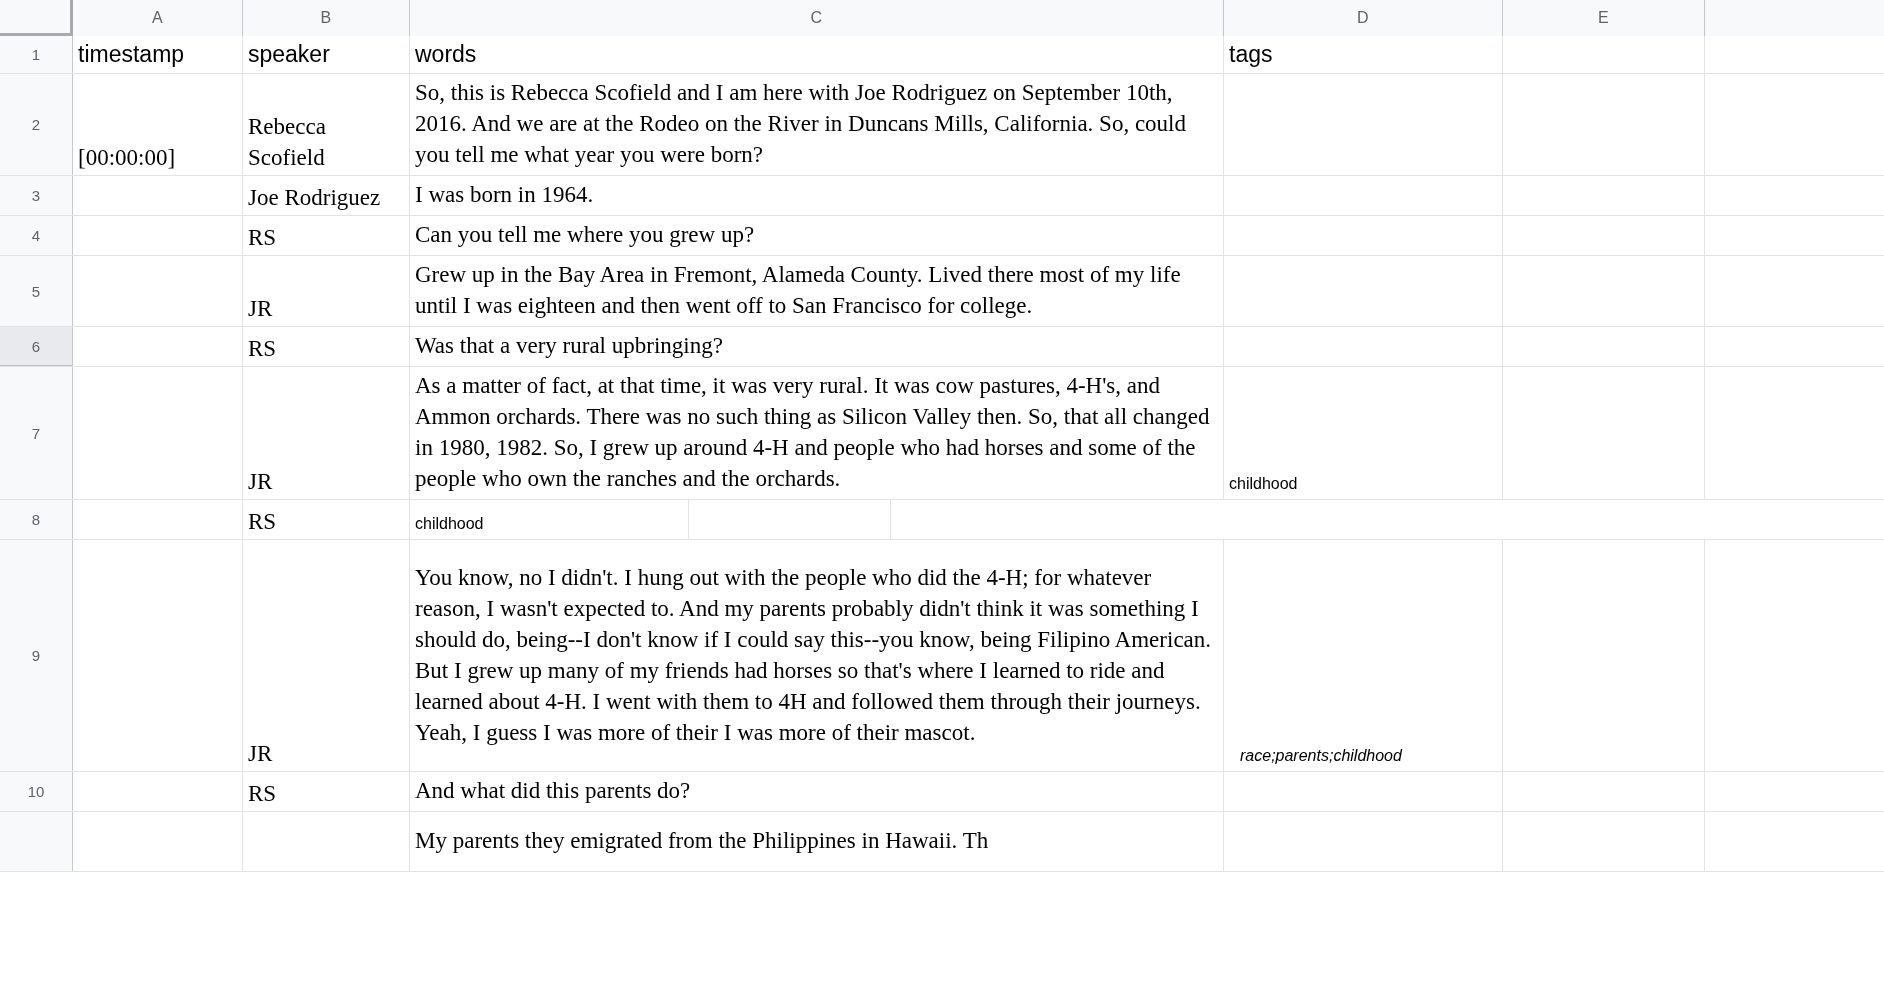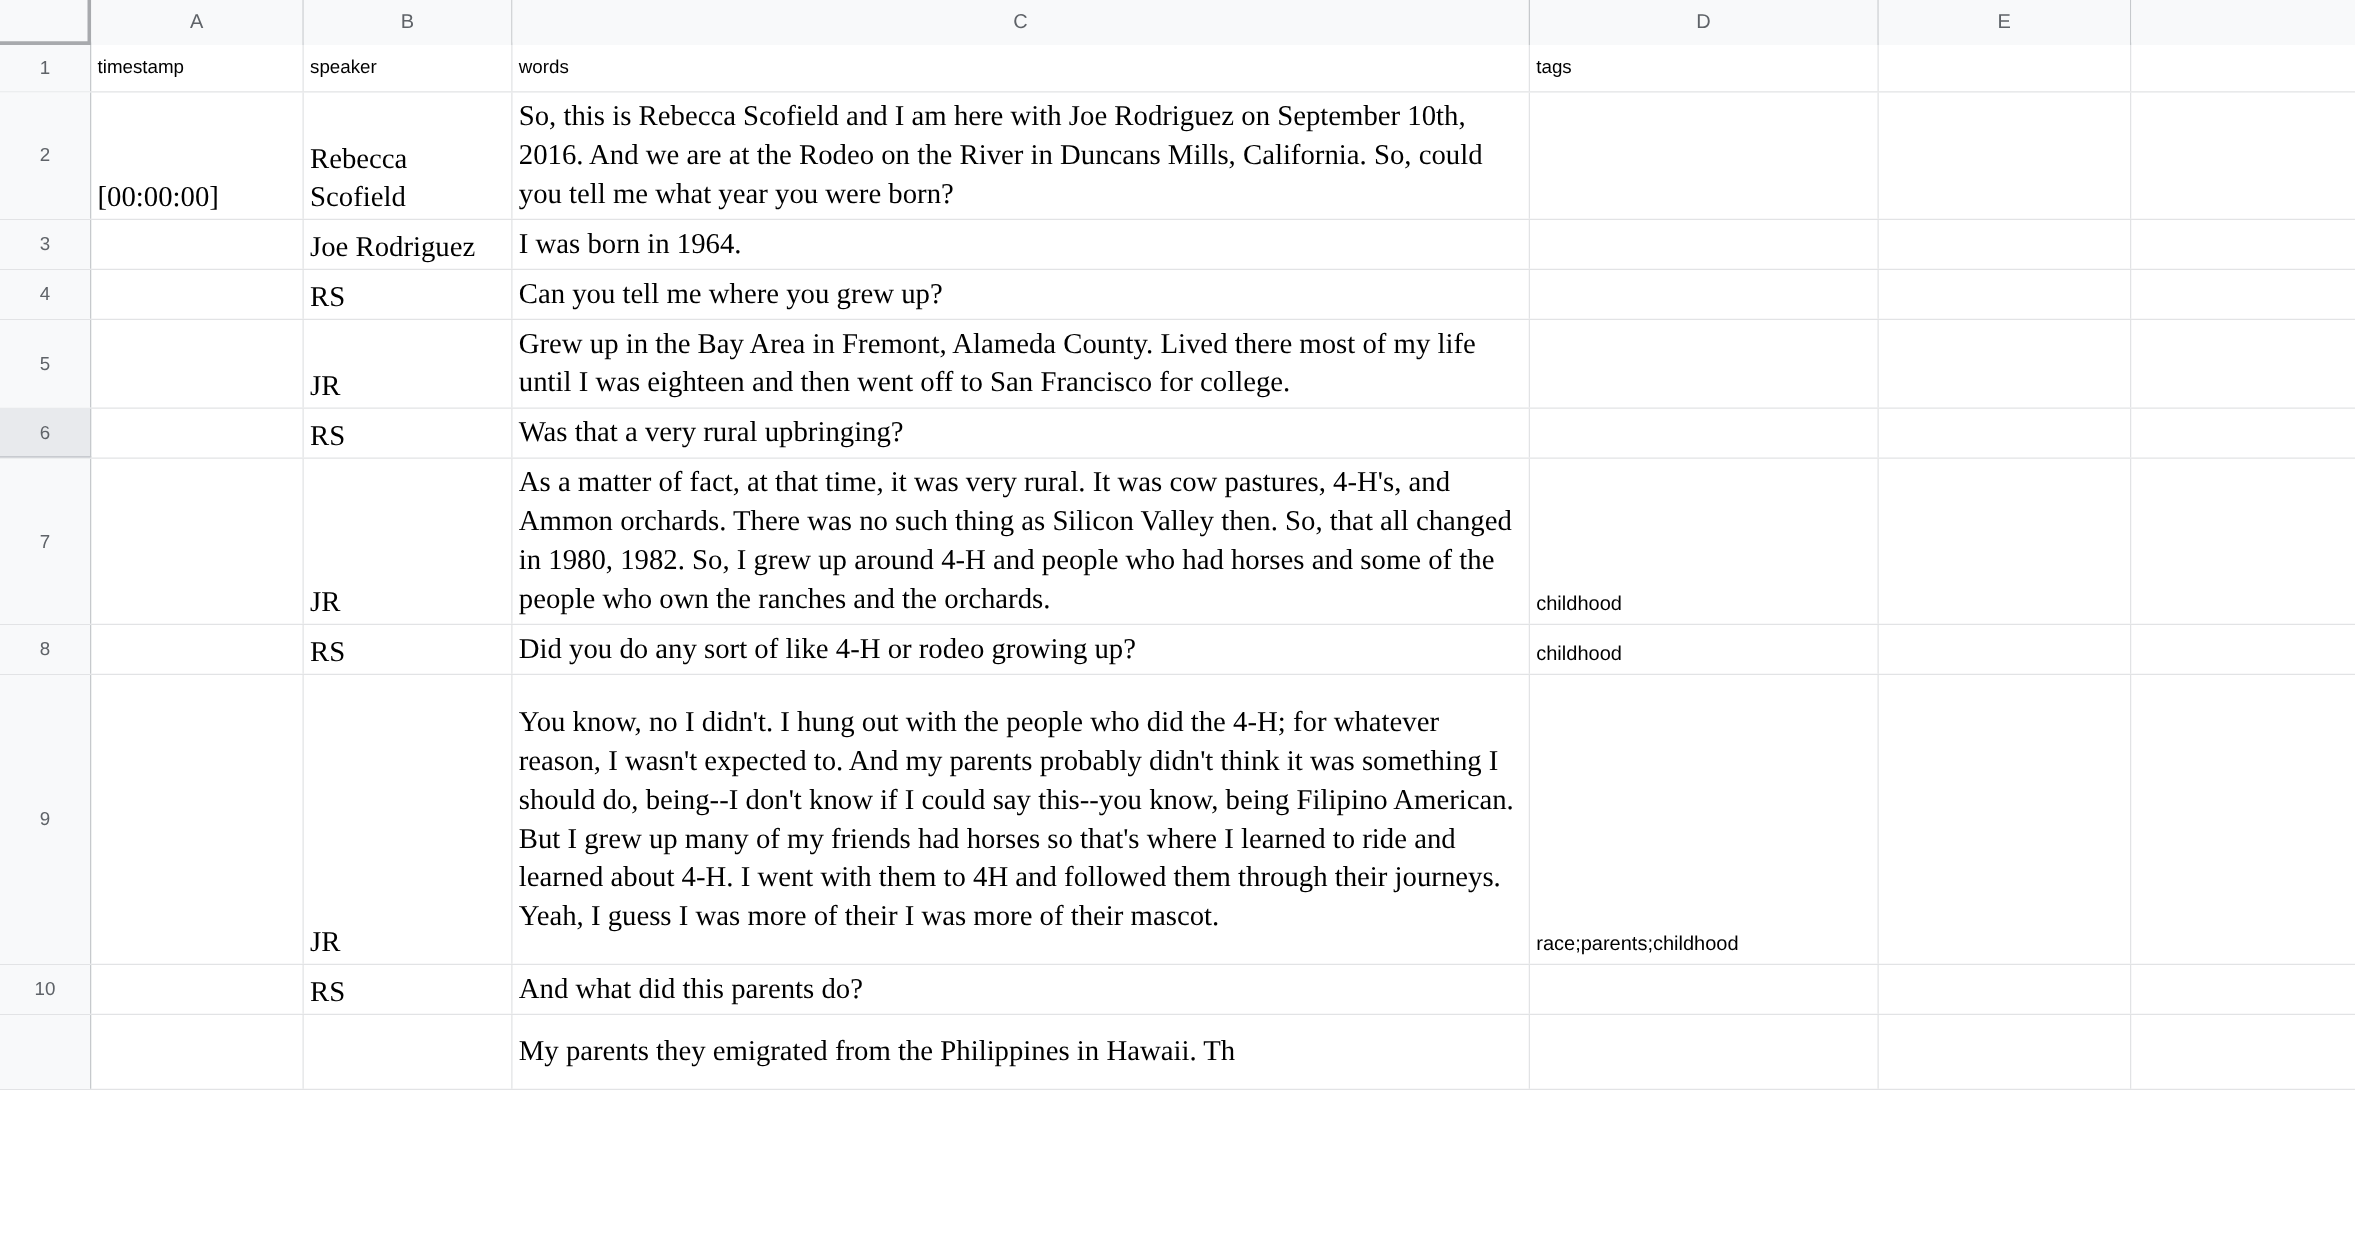--- a/index.html
+++ b/index.html
@@ -96,38 +96,39 @@
   .cell.c-a { width: 170px; }
   .cell.c-b { width: 167px; }
   .cell.c-c { width: 814px; align-items: center; }
   .cell.c-d { width: 279px; }
   .cell.c-e { width: 202px; }
   .cell.c-f { width: 179px; border-right: none; }
 
   
   .row-head-data .cell {
     font-family: "Liberation Sans", sans-serif;
-    font-size: 15px;
+    font-size: 23px;
     line-height: 26px;
     align-items: center;
   }
   
   .cell.tagcell {
     font-family: "Liberation Sans", sans-serif;
     font-size: 16px;
     line-height: 26px;
     white-space: nowrap;
     position: relative;
     z-index: 2;
   }
   .cell.tagcell .ovf {
     position: absolute;
-    left: 5px;
+    left: 16px;
     bottom: 2px;
     white-space: nowrap;
+    font-style: italic;
   }
   .cell.c-c .txt { display: block; width: 100%; }
   .cell.c-b .txt { display: block; width: 100%; }
 </style>
 </head>
 <body>
 
 <div id="sheet">
 
   <div class="colhead-strip">
@@ -211,21 +212,20 @@
           <span class="txt">childhood</span>
         </div>
       <div class="cell c-e"><span class="txt"></span></div>
       <div class="cell c-f"><span class="txt"></span></div>
     </div>
 
     <div class="row" style="height:40px">
       <div class="rowhead">8</div>
       <div class="cell c-a"><span class="txt"></span></div>
       <div class="cell c-b"><span class="txt">RS</span></div>
-      <div class="cell c-c"><span class="txt">Did you do any sort of like 4-H or rodeo growing up?</span></div>
       <div class="cell c-d tagcell">
           <span class="txt">childhood</span>
         </div>
       <div class="cell c-e"><span class="txt"></span></div>
       <div class="cell c-f"><span class="txt"></span></div>
     </div>
 
     <div class="row" style="height:232px">
       <div class="rowhead">9</div>
       <div class="cell c-a"><span class="txt"></span></div>

